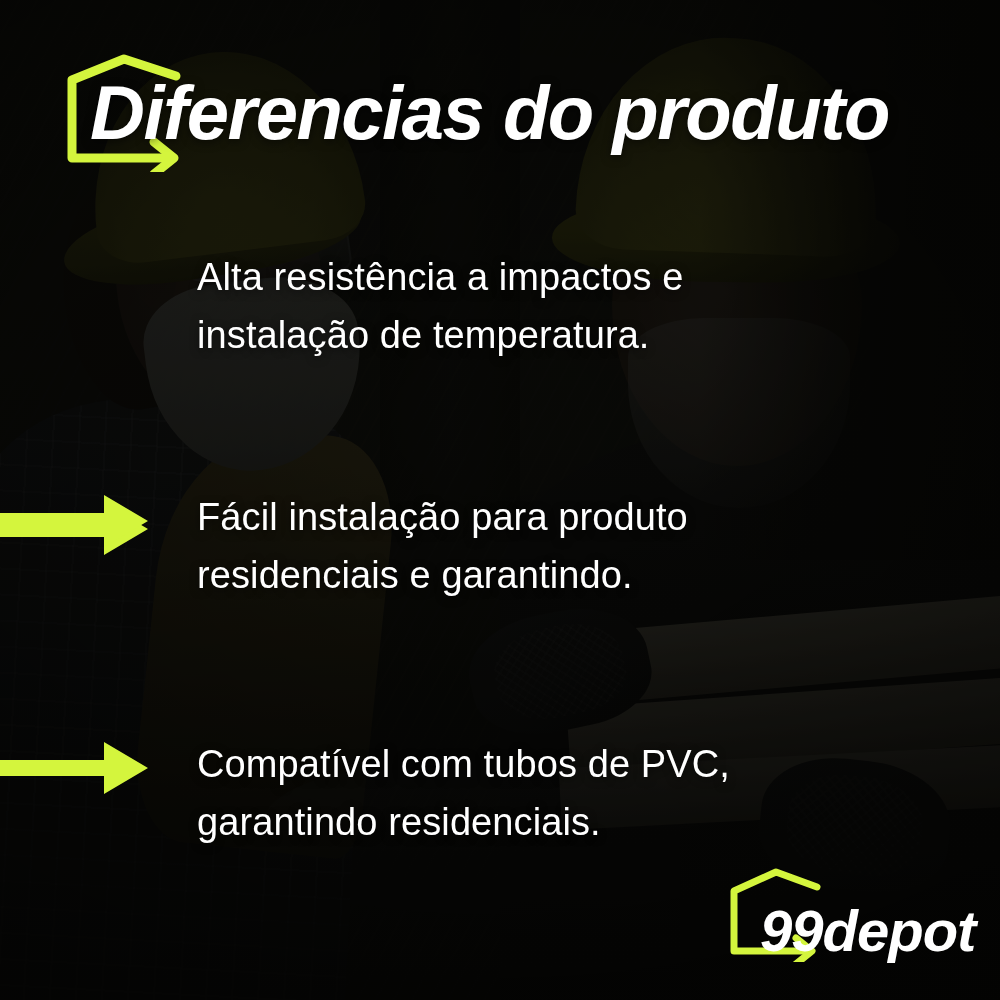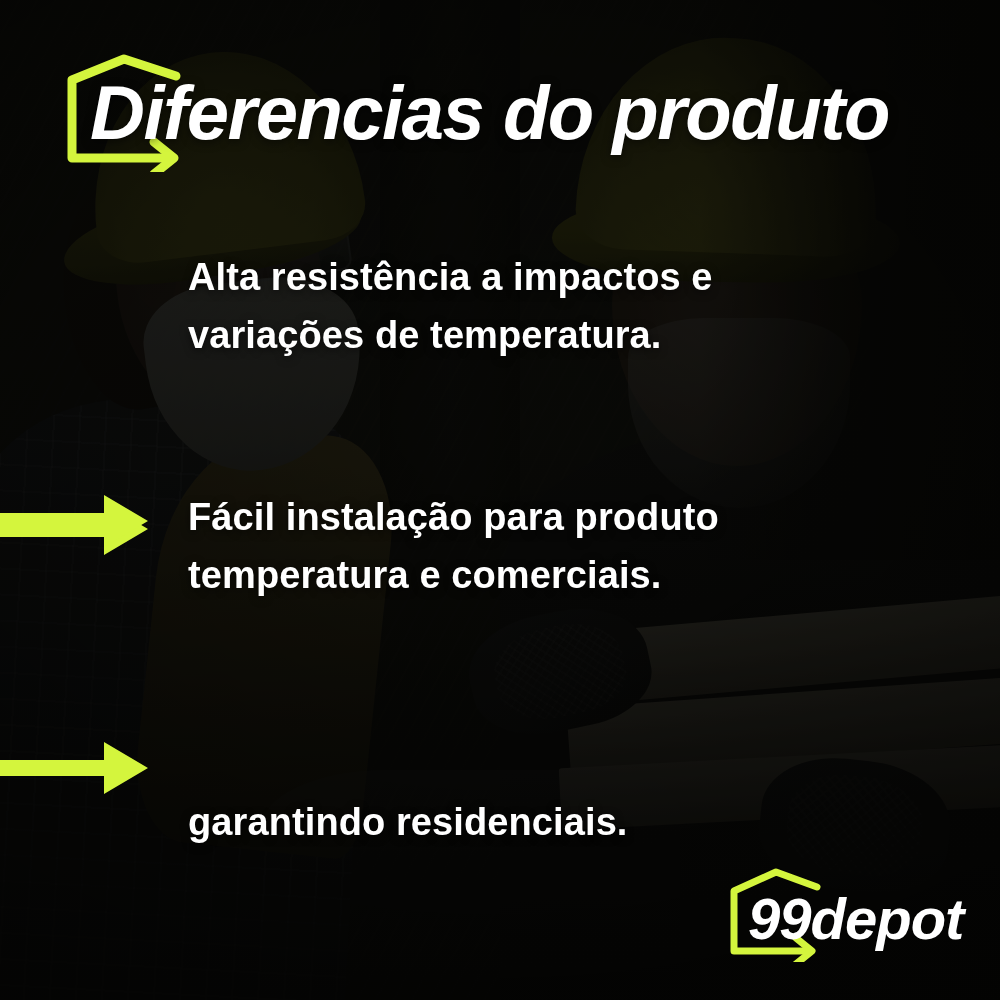--- a/index.html
+++ b/index.html
@@ -218,27 +218,27 @@
   .bullets { position: absolute; left: 0; top: 0; width: 1000px; height: 1000px; }
   .bullet { position: absolute; left: 0; width: 1000px; }
   .bullet-arrow {
     position: absolute;
     left: 0;
     width: 150px;
     height: 56px;
   }
   .bullet-text {
     position: absolute;
-    left: 188px;
+    left: 197px;
     width: 740px;
     margin: 0;
     color: #ffffff;
     font-size: 38px;
     line-height: 58px;
-    font-weight: 700;
+    font-weight: 400;
     letter-spacing: 0.1px;
     text-shadow: 0 2px 9px rgba(0,0,0,0.6);
   }
 
   .bullet-1 { top: 248px; }
   .bullet-1 .bullet-arrow { top: 253px; }
   .bullet-1 .bullet-text { top: 0px; }
 
   .bullet-2 { top: 493px; }
   .bullet-2 .bullet-arrow { top: 0px; }
@@ -255,21 +255,21 @@
     width: 220px; height: 96px;
   }
   .logo-mark {
     position: absolute;
     left: 0; top: 0;
     width: 96px; height: 94px;
   }
   .logo-word {
     position: absolute;
     left: 18px; top: 14px;
-    margin: 4px;
+    margin: 16px;
     font-size: 58px;
     line-height: 66px;
     font-weight: 700;
     font-style: italic;
     letter-spacing: -1px;
     color: #ffffff;
     white-space: nowrap;
     text-align: right;
   }
 </style>
@@ -330,39 +330,39 @@
     </div>
 
     <div class="bullets">
 
       <div class="bullet bullet-1">
         <span class="bullet-arrow">
           <svg viewBox="0 0 150 56" width="150" height="56" aria-hidden="true">
             <path d="M0 20 L104 20 L104 2 L148 28 L104 54 L104 36 L0 36 Z" fill="#d4f53d"></path>
           </svg>
         </span>
-        <p class="bullet-text"><span>Alta resistência a impactos e</span><br><span>variações de temperatura.</span></p>
+        <p class="bullet-text"><span>Alta resistência a impactos e</span><br><span>instalação de temperatura.</span></p>
       </div>
 
       <div class="bullet bullet-2">
         <span class="bullet-arrow">
           <svg viewBox="0 0 150 56" width="150" height="56" aria-hidden="true">
             <path d="M0 20 L104 20 L104 2 L148 28 L104 54 L104 36 L0 36 Z" fill="#d4f53d"></path>
           </svg>
         </span>
-        <p class="bullet-text"><span>Fácil instalação para produto</span><br><span>temperatura e comerciais.</span></p>
+        <p class="bullet-text"><span>Fácil instalação para produto</span><br><span>residenciais e garantindo.</span></p>
       </div>
 
       <div class="bullet bullet-3">
         <span class="bullet-arrow">
           <svg viewBox="0 0 150 56" width="150" height="56" aria-hidden="true">
             <path d="M0 20 L104 20 L104 2 L148 28 L104 54 L104 36 L0 36 Z" fill="#d4f53d"></path>
           </svg>
         </span>
-        <p class="bullet-text"><br><span>garantindo residenciais.</span></p>
+        <p class="bullet-text"><span>Compatível com tubos de PVC,</span><br><span>garantindo residenciais.</span></p>
       </div>
 
     </div>
 
     <div class="logo">
       <span class="logo-mark">
         <svg viewBox="0 0 96 94" width="96" height="94" aria-hidden="true">
           <path d="M91 19 L50 4 L8 23 L8 83 L78 83" fill="none" stroke="#d4f53d" stroke-width="7" stroke-linejoin="round" stroke-linecap="round"></path>
           <path d="M70 70 L86 83 L70 96" fill="none" stroke="#d4f53d" stroke-width="7" stroke-linejoin="round" stroke-linecap="round"></path>
         </svg>

